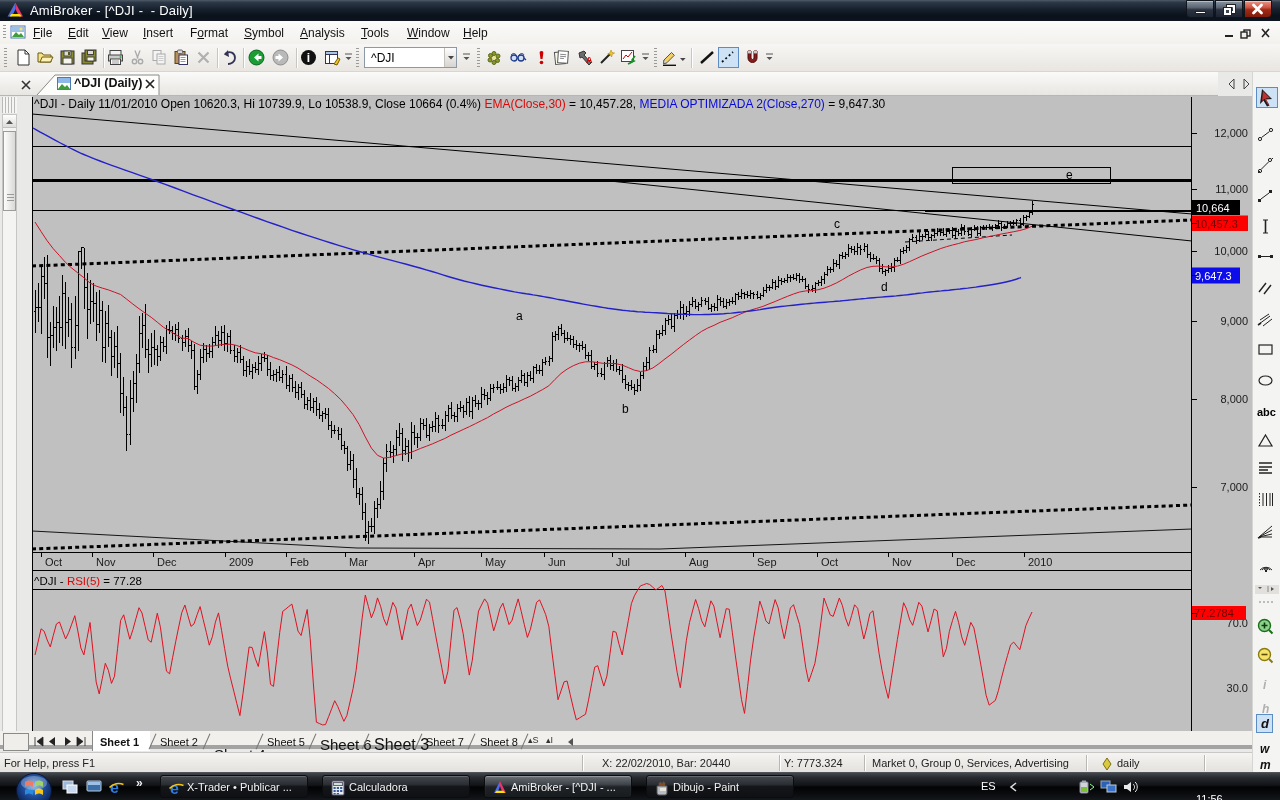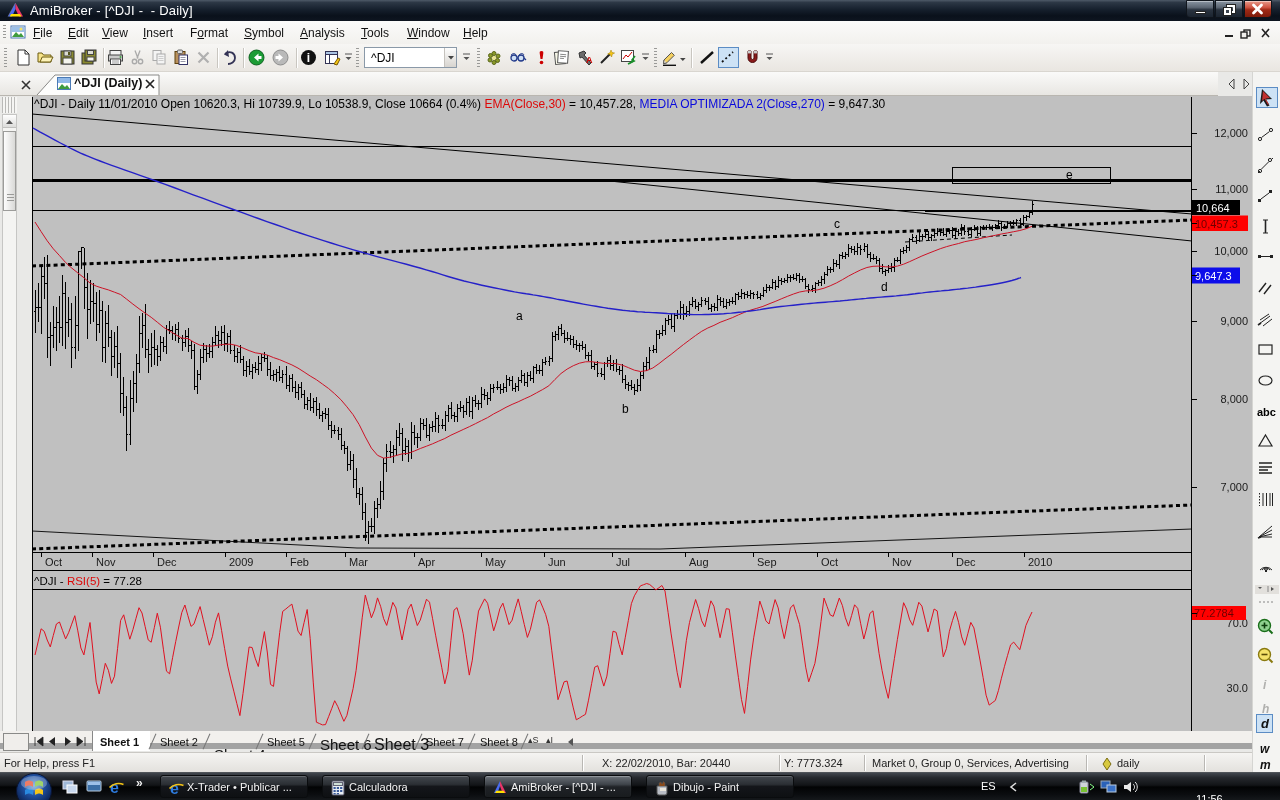--- a/index.html
+++ b/index.html
@@ -457,21 +457,21 @@
       <rect x="0.5" y="0.5" width="16" height="18" fill="#cde2f5" stroke="#5b8cc4"></rect>
       <text x="5" y="14" font-size="13" font-weight="bold" font-style="italic" fill="#111" font-family="Liberation Serif,serif">d</text>
     </g>
     <g transform="translate(4,668)">
       <text x="3" y="13" font-size="12" font-weight="bold" font-style="italic" fill="#111" font-family="Liberation Serif,serif">w</text>
     </g>
     <g transform="translate(4,684)">
       <text x="3" y="13" font-size="12" font-weight="bold" font-style="italic" fill="#111" font-family="Liberation Serif,serif">m</text>
     </g>
   </svg>
-<div class="abs" style="left:0;top:731px;width:1252px;height:18px;background:#f2f0ed;border-bottom:6px solid #a3a3a3">
+<div class="abs" style="left:0;top:731px;width:1252px;height:18px;background:#f2f0ed;border-bottom:4px solid #a3a3a3">
 <div class="abs" style="left:3px;top:2px;width:26px;height:18px;background:#f0eeeb;border:1px solid #8a8a88"></div>
 <svg class="abs" style="left:33px;top:4px" width="64" height="13">
 <path d="M2 2v9M10 2L4 6.5l6 4.5z" fill="#222" stroke="#222" stroke-width=".8"></path>
       <path d="M22 2l-6 4.5l6 4.5z" fill="#222"></path>
       <path d="M32 2l6 4.5l-6 4.5z" fill="#222"></path>
       <path d="M44 2l6 4.5l-6 4.5zM52 2v9" fill="#222" stroke="#222" stroke-width=".8"></path>
 </svg>
 <div class="abs" style="left:92px;top:0;width:58px;height:20px;background:#fff;border-left:1px solid #888"></div>
 <span class="abs" style="left:100px;top:5px;font-size:11px;font-weight:bold;color:#111">Sheet 1</span>
     <span class="abs" style="left:160px;top:5px;font-size:11px;color:#111">Sheet 2</span>

